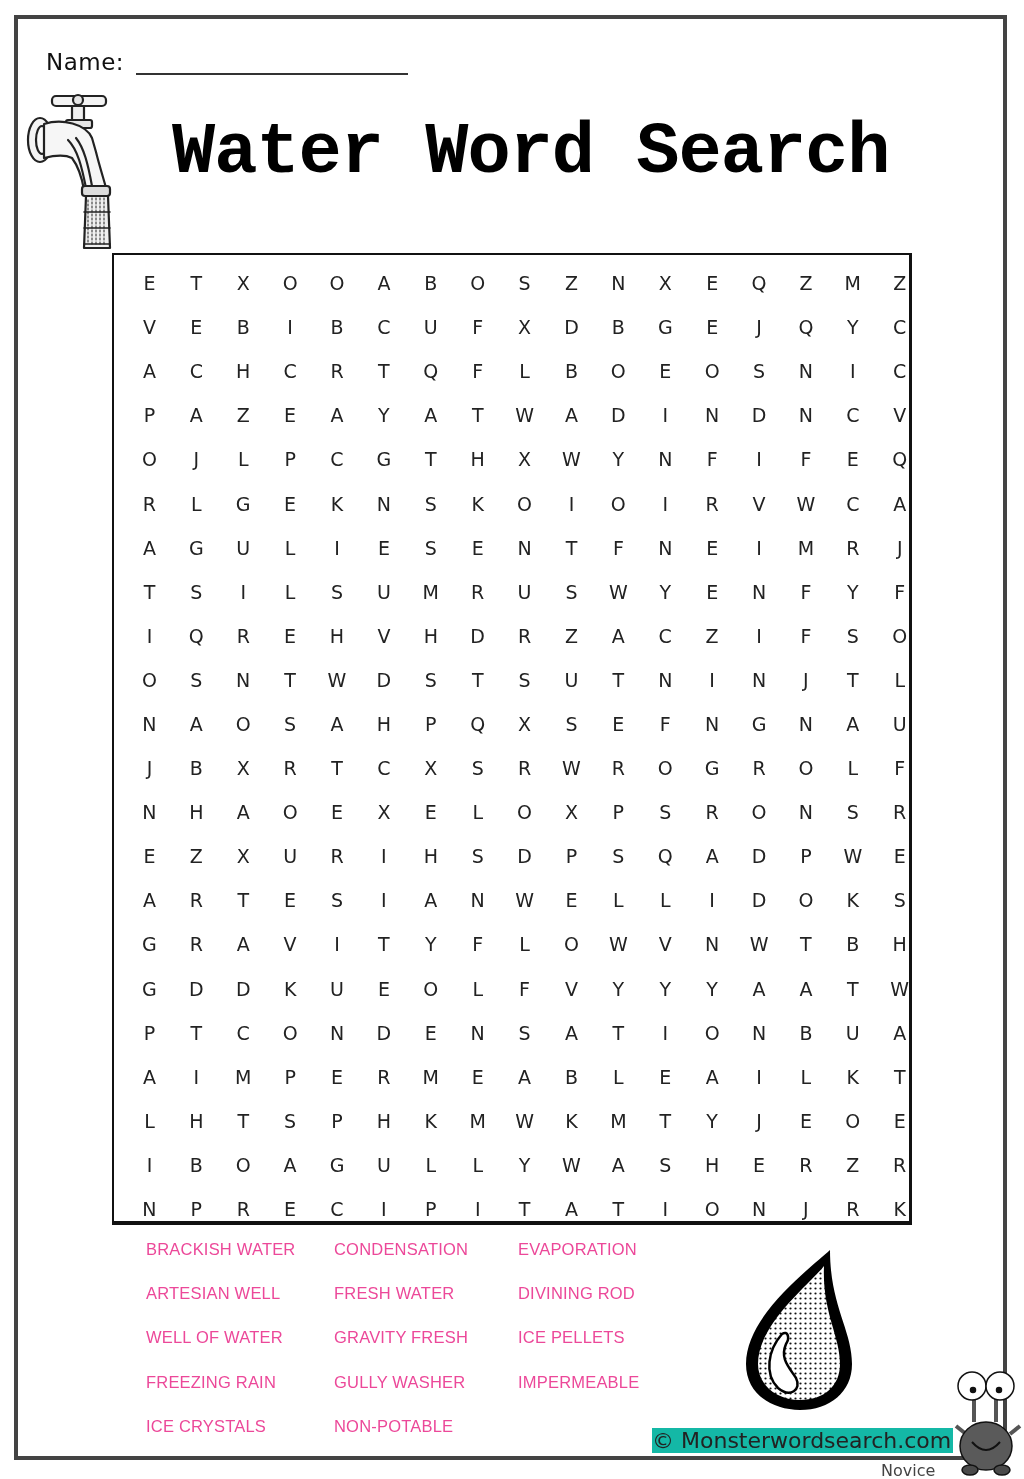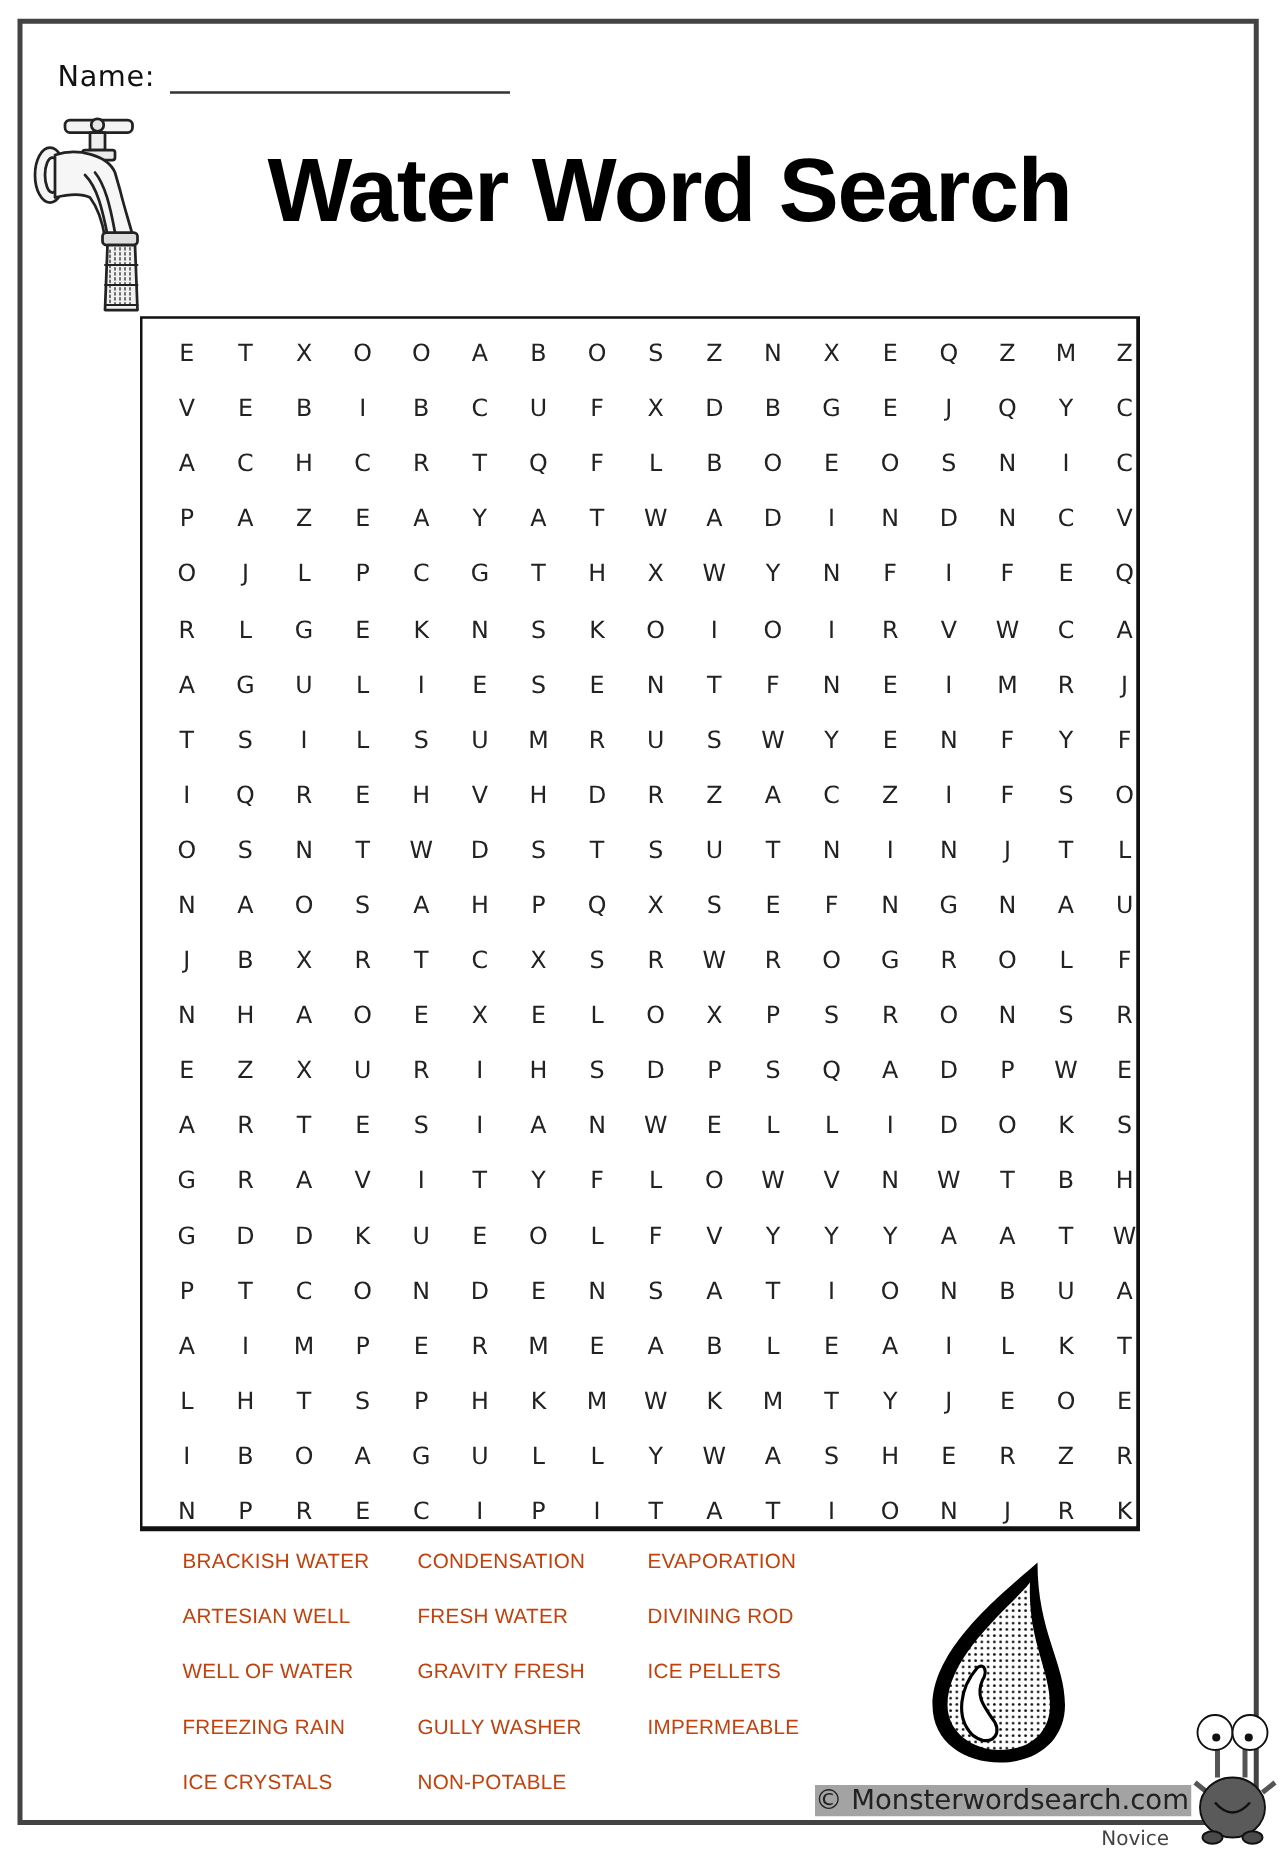--- a/index.html
+++ b/index.html
@@ -5,33 +5,33 @@
   html, body { margin: 0; padding: 0; background: #ffffff; }
   body { width: 1024px; height: 1479px; position: relative; overflow: hidden;
          font-family: "DejaVu Sans", sans-serif; color: #1a1a1a; }
   .page-border { position: absolute; left: 14px; top: 15px; width: 985px; height: 1437px;
                  border: 4px solid #434343; border-bottom-width: 4px; box-sizing: content-box; }
   .name-row { position: absolute; left: 46px; top: 40px; display: flex; align-items: flex-end; }
   .name-label { font-size: 23px; font-family: "DejaVu Sans", sans-serif; letter-spacing: 0.5px; color: #111; }
   .name-line { width: 272px; border-bottom: 2px solid #333; margin-left: 12px; height: 33px; }
   .faucet { position: absolute; left: 22px; top: 88px; width: 96px; height: 166px; }
   .title { position: absolute; left: 172px; top: 112px; font-size: 72px; font-weight: bold;
-           font-family: Liberation Sans, sans-serif; letter-spacing: -1px; color: #000; margin-left: 42px; }
+           font-family: Liberation Mono, monospace; letter-spacing: -1px; color: #000; }
   .grid-box { position: absolute; left: 112px; top: 253px; width: 795px; height: 966px;
               border: 2px solid #111; border-right-width: 3px; border-bottom-width: 4px; }
   .grid { position: absolute; left: 12px; top: 6px; display: grid;
           grid-template-columns: repeat(17, 46.9px); grid-template-rows: repeat(22, 44.1px); }
   .cell { display: flex; align-items: center; justify-content: center;
           font-size: 19px; font-family: "DejaVu Sans", sans-serif; color: #222; cursor: pointer; }
   .words { position: absolute; left: 146px; top: 1240px; display: grid;
            grid-template-columns: 188px 184px 180px; grid-auto-rows: 44.2px; }
-  .word { font-size: 16.5px; font-family: "Liberation Sans", sans-serif; color: #c2410c; letter-spacing: 0.2px; }
+  .word { font-size: 16.5px; font-family: "Liberation Sans", sans-serif; color: #ec4899; letter-spacing: 0.2px; }
   .drop { position: absolute; left: 738px; top: 1246px; width: 120px; height: 168px; }
   .copyright { position: absolute; left: 652px; top: 1428px; font-size: 22px;
-               font-family: "DejaVu Sans", sans-serif; color: #222; background: #a3a3a3; padding-right: 2px; }
+               font-family: "DejaVu Sans", sans-serif; color: #222; background: #14b8a6; padding-right: 2px; }
   .level { position: absolute; left: 881px; top: 1461px; font-size: 16px; color: #444;
            font-family: "DejaVu Sans", sans-serif; }
   .monster { position: absolute; left: 952px; top: 1368px; width: 72px; height: 108px; }
 </style>
 </head>
 <body>
 
 <div class="page-border"></div>
 
 <div class="name-row">

